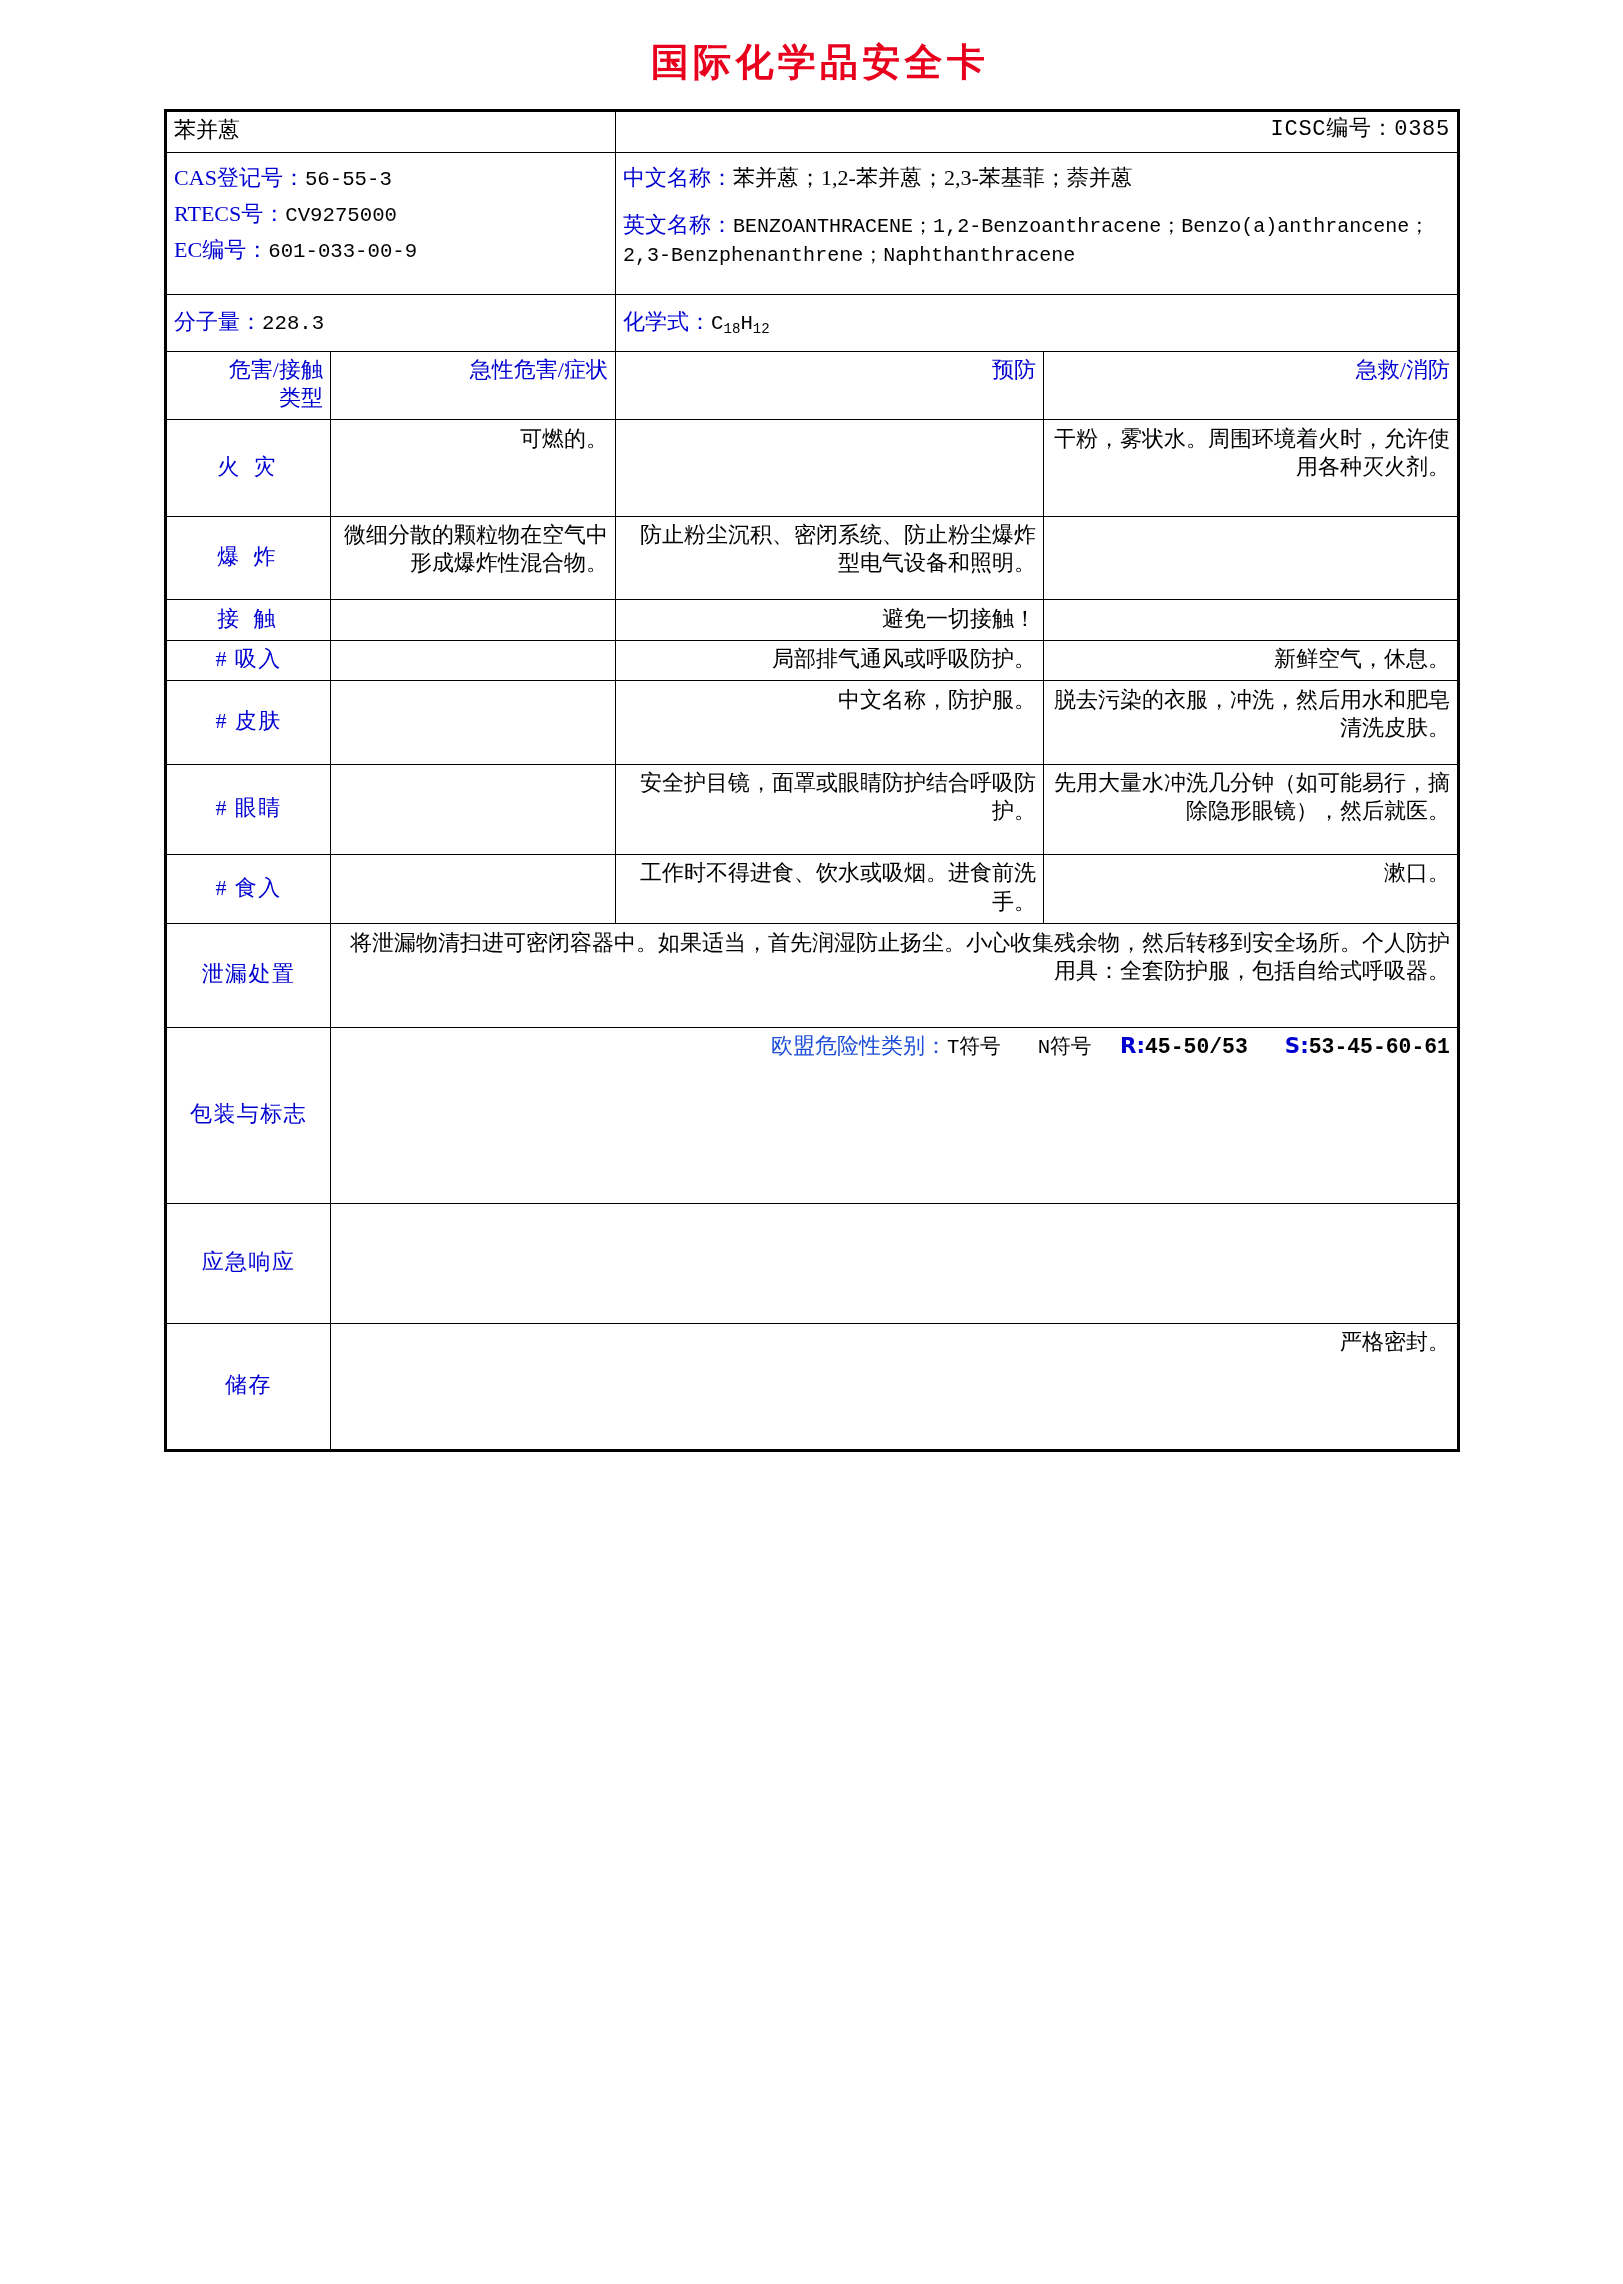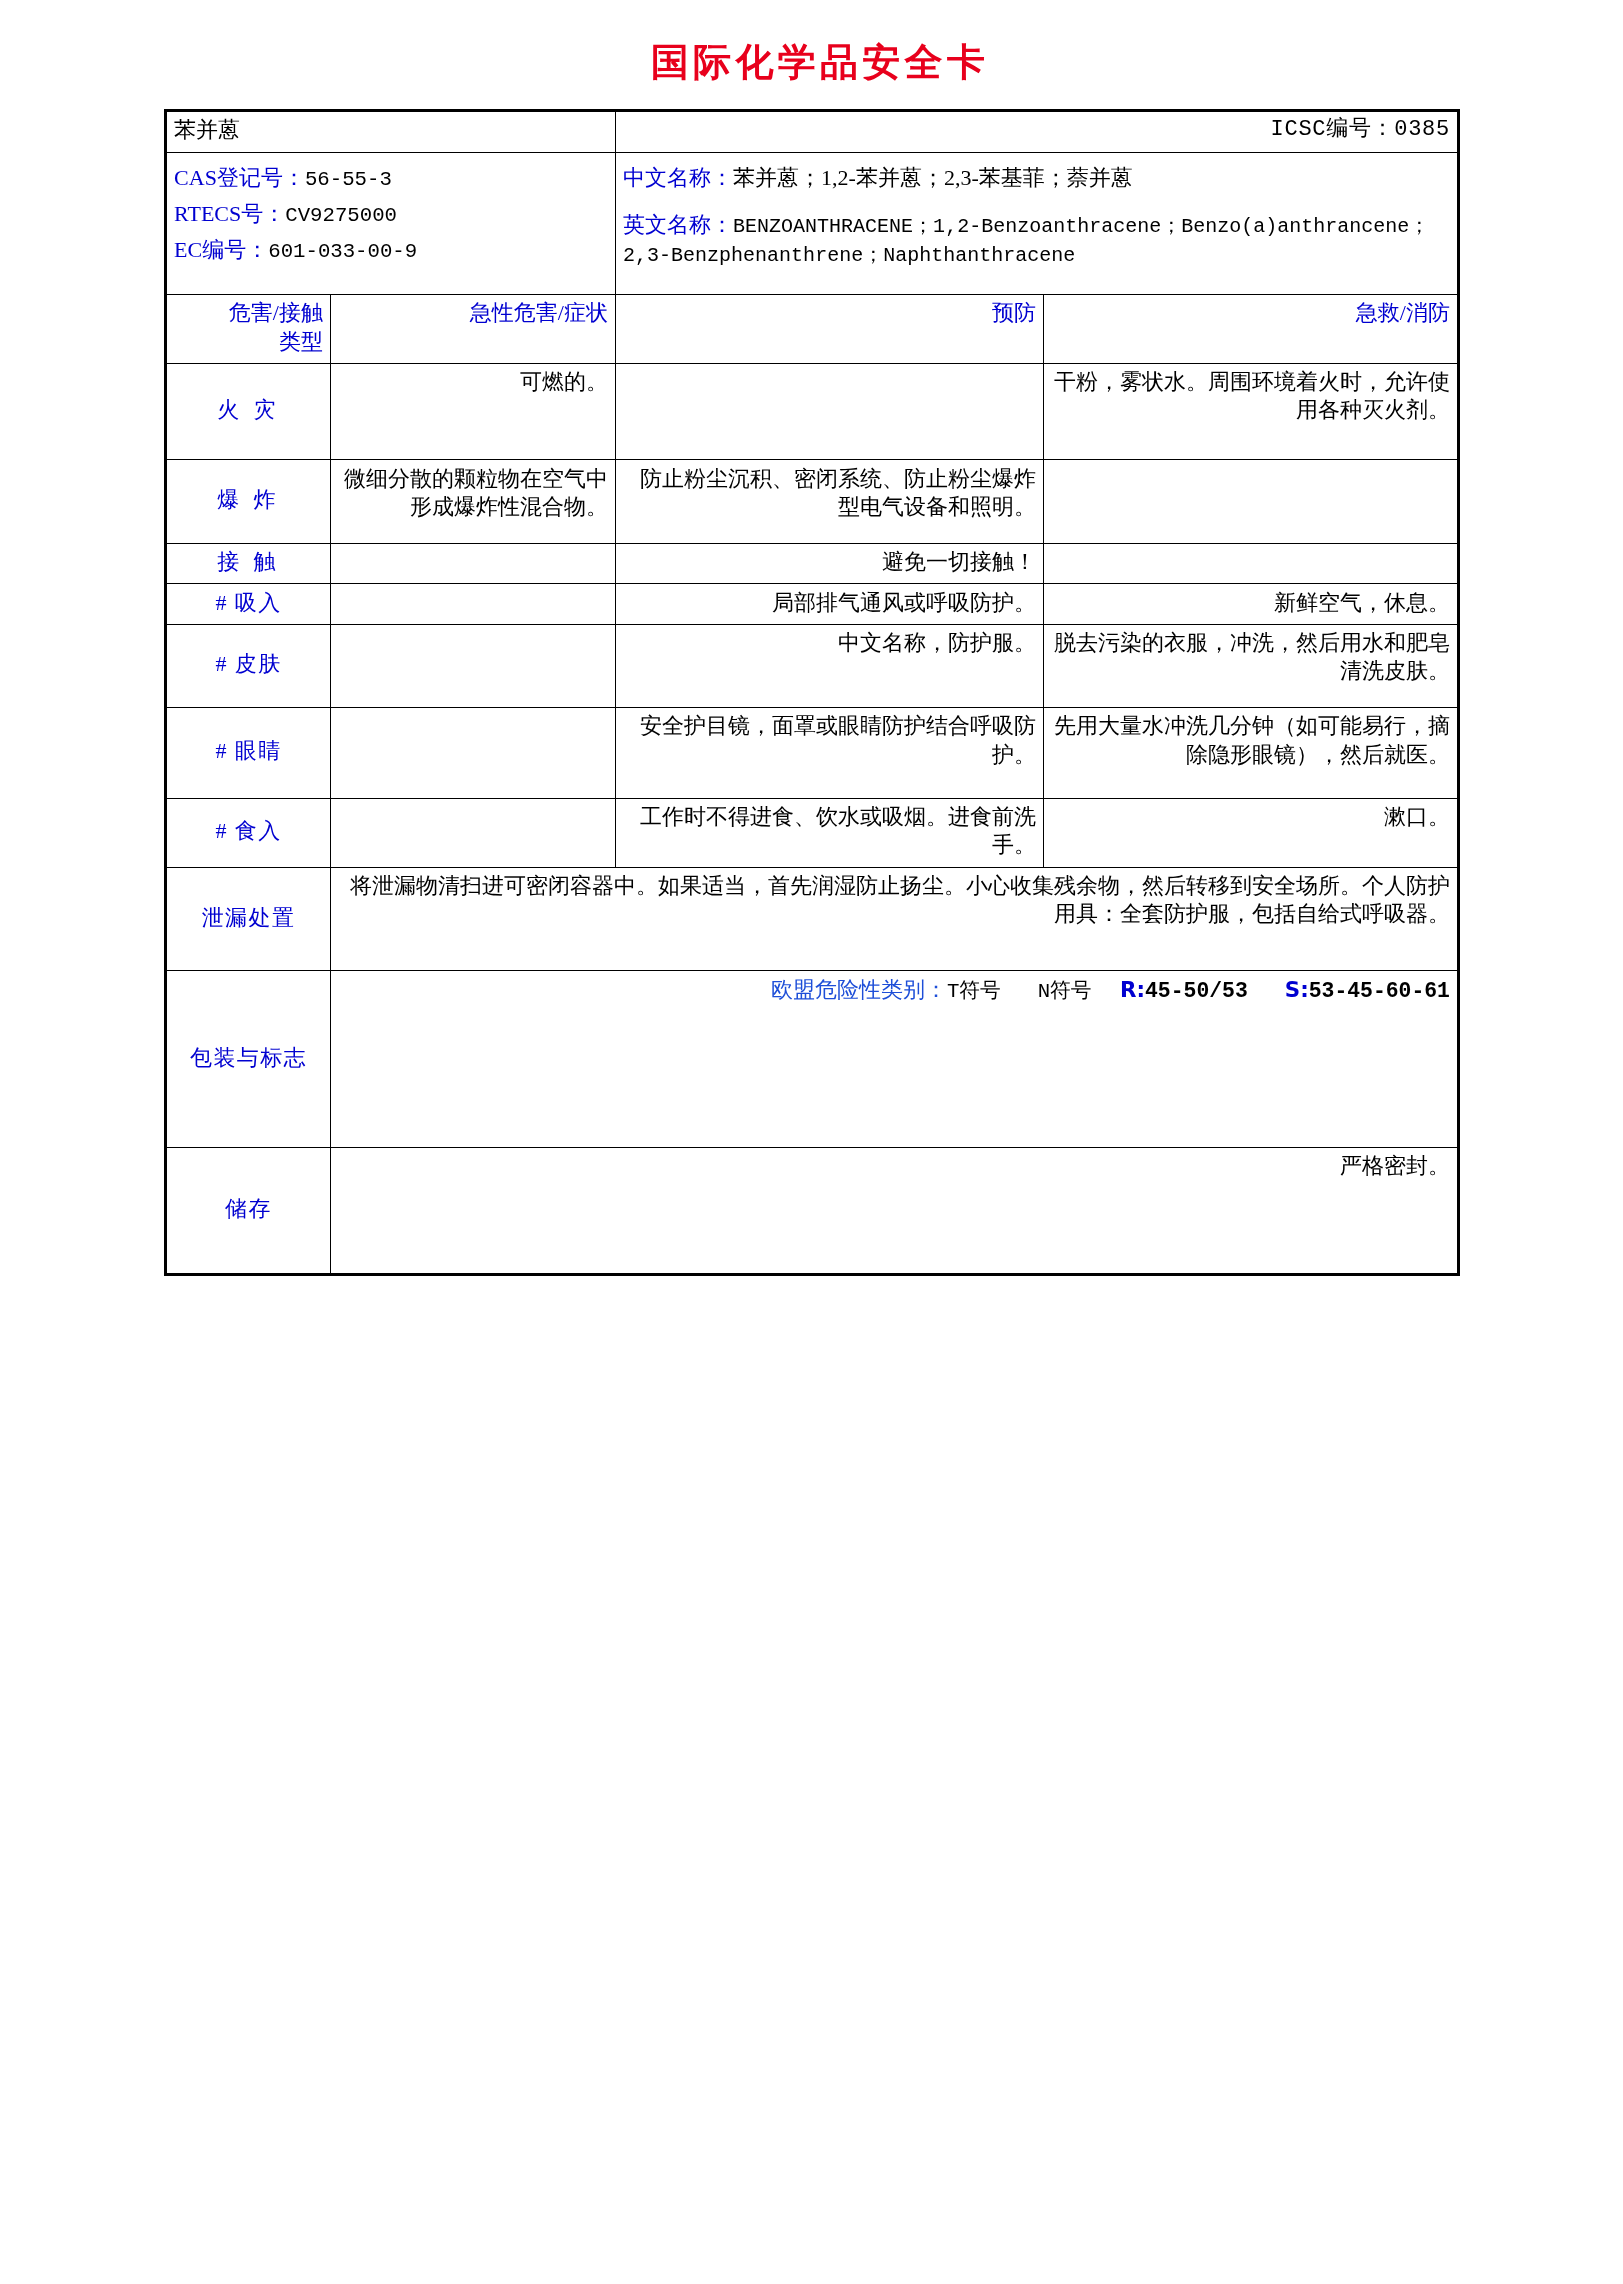--- a/index.html
+++ b/index.html
@@ -188,20 +188,28 @@
         <td colspan="2" class="namesblock">
           <div class="grp">
             <span class="lbl">中文名称：</span><span>苯并蒽；1,2-苯并蒽；2,3-苯基菲；萘并蒽</span>
           </div>
           <div class="grp">
             <span class="lbl">英文名称：</span><span class="eng">BENZOANTHRACENE；1,2-Benzoanthracene；Benzo(a)anthrancene；2,3-Benzphenanthrene；Naphthanthracene</span>
           </div>
         </td>
       </tr>
 
+      <tr class="mwrow">
+        <td colspan="2">
+          <span class="lbl blue">分子量：</span><span class="mono">228.3</span>
+        </td>
+        <td colspan="2">
+          <span class="lbl blue">化学式：</span><span class="formula mono">C<sub>18</sub>H<sub>12</sub></span>
+        </td>
+      </tr>
 
       <tr class="hdr">
         <td>危害/接触<br>类型</td>
         <td>急性危害/症状</td>
         <td>预防</td>
         <td>急救/消防</td>
       </tr>
 
       <tr class="tall-fire">
         <td class="rowlabel">火 灾</td>
@@ -259,20 +267,24 @@
 
       <tr class="pack">
         <td class="rowlabel small">包装与标志</td>
         <td colspan="3" class="cellnote">
           <div>
             <span class="eu-label">欧盟危险性类别：</span><span class="mono">T符号</span><span class="sp-wide"></span><span class="mono">N符号</span><span class="sp-wide2"></span><span class="rs">R:</span><span class="rsval">45-50/53</span><span class="sp-wide"></span><span class="rs">S:</span><span class="rsval">53-45-60-61</span>
           </div>
         </td>
       </tr>
 
+      <tr class="emerg">
+        <td class="rowlabel small">应急响应</td>
+        <td colspan="3" class="cellnote"></td>
+      </tr>
 
       <tr class="store">
         <td class="rowlabel small">储存</td>
         <td colspan="3" class="cellnote">严格密封。</td>
       </tr>
 
     </tbody>
       </table>
   </div>
 </div>

